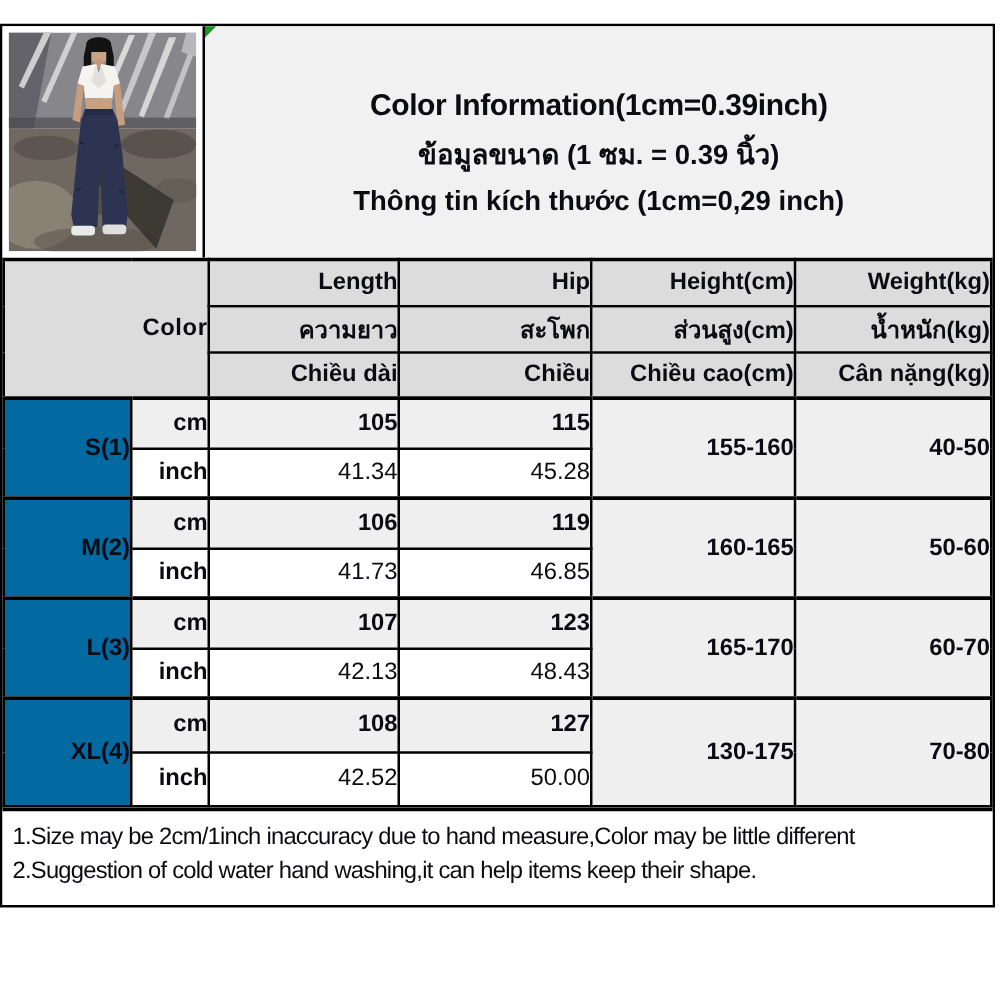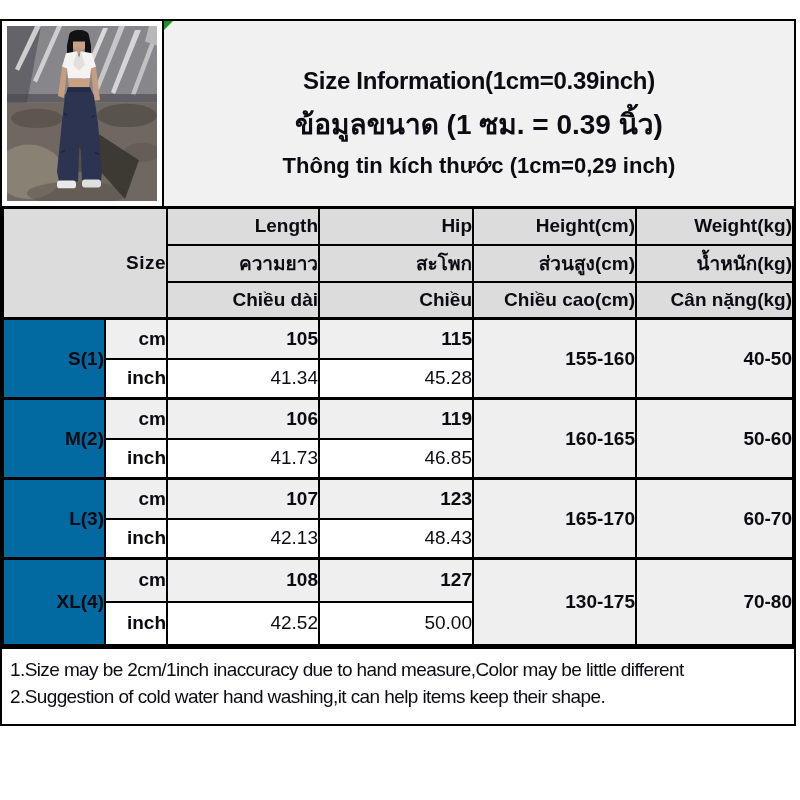--- a/index.html
+++ b/index.html
@@ -23,21 +23,21 @@
   .title-cell {
     flex: 1; background: #f1f1f1; position: relative;
     display: flex; flex-direction: column; justify-content: center; align-items: center;
     padding-top: 18px; gap: 7px;
   }
   .corner-marker {
     position: absolute; top: 0; left: 0; width: 0; height: 0;
     border-top: 9px solid #1e9420; border-right: 9px solid transparent;
   }
   .title-en { font-size: 24px; font-weight: bold; letter-spacing: -0.3px; }
-  .title-th { font-size: 28px; font-weight: bold; }
+  .title-th { font-size: 22px; font-weight: bold; }
   .title-vi { font-size: 22px; font-weight: bold; }
 
   
   table.size-table {
     width: 100%; border-collapse: collapse; table-layout: fixed;
     border-top: 3px solid #000;
   }
   table.size-table td {
     border: 2px solid #000; text-align: right; vertical-align: middle;
     overflow: hidden;
@@ -111,39 +111,39 @@
         <path d="M61,63 L83,63 L87,72 L91,100 L95,150 L94,160 L75,160 L73,104 L71,160 L52,160 L50,150 L55,98 L58,72 Z" fill="#2d3452"></path>
         <path d="M61,63 L83,63 L84,68 L60,68 Z" fill="#242b46"></path>
         <path d="M57,90 L60,92 M88,92 L85,94 M54,130 L58,128 M92,132 L88,130" stroke="#1e2540" stroke-width="1.5" fill="none"></path>
 
         <rect x="50" y="159" width="19" height="8" rx="3" fill="#e9e9e7"></rect>
         <rect x="75" y="158" width="19" height="8" rx="3" fill="#dfdfdd"></rect>
       </svg>
     </div>
     <div class="title-cell">
       <div class="corner-marker"></div>
-      <div class="title-en">Size Information(1cm=0.39inch)</div>
+      <div class="title-en">Color Information(1cm=0.39inch)</div>
       <div class="title-th">ข้อมูลขนาด (1 ซม. = 0.39 นิ้ว)</div>
       <div class="title-vi">Thông tin kích thước (1cm=0,29 inch)</div>
     </div>
   </div>
 
   <table class="size-table">
     <colgroup>
       <col style="width:102px">
         <col style="width:62px">
         <col style="width:152px">
       <col style="width:154px">
         <col style="width:163px">
         <col>
     </colgroup>
     <tbody>
 
       <tr class="hrow">
-        <td class="corner-size" rowspan="3" colspan="2">Size</td>
+        <td class="corner-size" rowspan="3" colspan="2">Color</td>
         <td>Length</td>
         <td>Hip</td>
         <td>Height(cm)</td>
         <td>Weight(kg)</td>
       </tr>
       <tr class="hrow">
         <td>ความยาว</td>
         <td>สะโพก</td>
         <td>ส่วนสูง(cm)</td>
         <td>น้ำหนัก(kg)</td>

